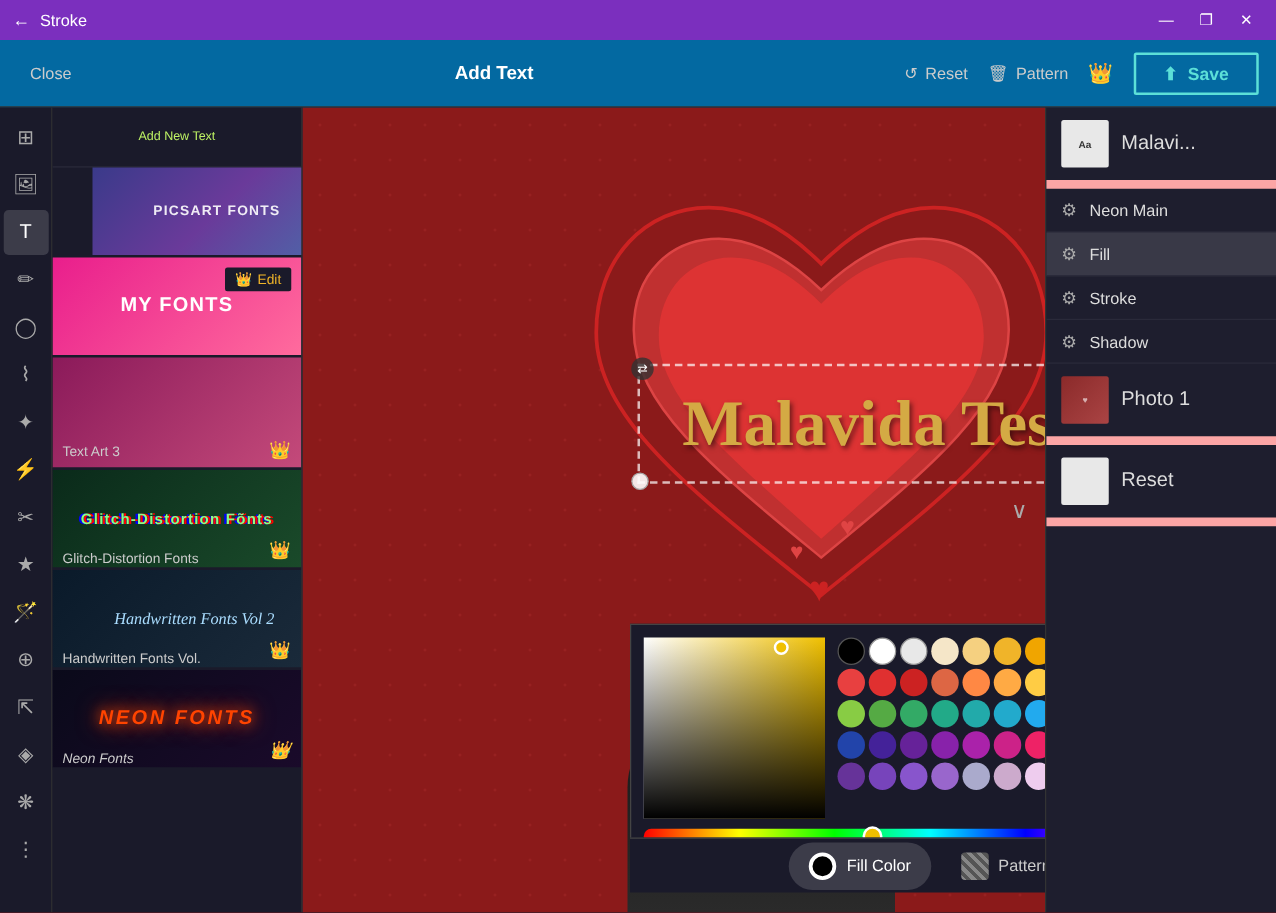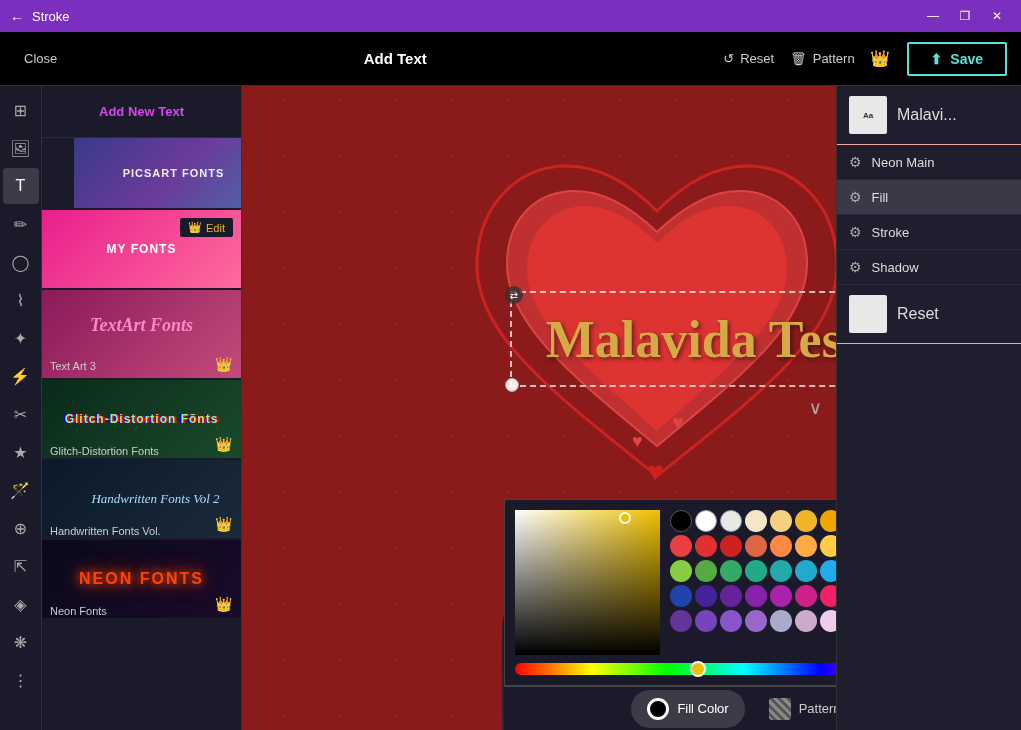--- a/index.html
+++ b/index.html
@@ -48,21 +48,21 @@
       cursor: pointer;
       font-size: 12px;
       display: flex;
       align-items: center;
       justify-content: center;
     }
 
     
     .topbar {
       height: 54px;
-      background: #000000;
+      background: #0369a1;
       display: flex;
       align-items: center;
       padding: 0 14px;
       border-bottom: 1px solid #333;
       gap: 24px;
     }
     .close-btn {
       color: #ccc;
       font-size: 13px;
       cursor: pointer;
@@ -145,23 +145,23 @@
       overflow-y: auto;
       overflow-x: hidden;
     }
     .left-panel::-webkit-scrollbar { width: 4px; }
     .left-panel::-webkit-scrollbar-track { background: #1a1a2a; }
     .left-panel::-webkit-scrollbar-thumb { background: #444; }
 
     .add-new-text {
       padding: 18px 10px;
       text-align: center;
-      font-size: 13px;
-      font-weight: 700;
-      color: #d946ef;
+      font-size: 10px;
+      font-weight: 400;
+      color: #bef264;
       border-bottom: 1px solid #2a2a3a;
       cursor: pointer;
     }
 
     .font-card {
       width: 100%;
       height: 76px;
       position: relative;
       cursor: pointer;
       overflow: hidden;
@@ -214,21 +214,21 @@
     }
 
     
     .my-fonts-card {
       background: linear-gradient(135deg, #e91e8c 0%, #ff6b9d 100%);
       display: flex;
       align-items: center;
       justify-content: center;
     }
     .my-fonts-text {
-      font-size: 12px;
+      font-size: 16px;
       font-weight: 700;
       color: #fff;
       letter-spacing: 1px;
     }
 
     
     .textart-fonts-card {
       background: linear-gradient(135deg, #8b1a5a 0%, #c44a7a 100%);
       display: flex;
       flex-direction: column;
@@ -445,21 +445,21 @@
       background: #f0c000;
       border: 2px solid #fff;
       top: 50%;
       left: 40%;
       transform: translate(-50%, -50%);
     }
 
     
     .color-picker-tabs {
       position: absolute;
-      bottom: 0;
+      bottom: 16px;
       left: 262px;
       width: 480px;
       height: 44px;
       background: #1a1a2a;
       border-top: 1px solid #444;
       display: flex;
       align-items: center;
       justify-content: center;
       gap: 8px;
     }
@@ -533,21 +533,21 @@
       overflow-y: auto;
     }
     .right-panel::-webkit-scrollbar { width: 4px; }
     .right-panel::-webkit-scrollbar-thumb { background: #444; }
 
     .right-panel-item {
       display: flex;
       align-items: center;
       gap: 10px;
       padding: 10px 12px;
-      border-bottom: 1px solid #fca5a5;
+      border-bottom: 7px solid #fca5a5;
       cursor: pointer;
     }
 
     .rp-thumb {
       width: 38px;
       height: 38px;
       background: #ccc;
       border-radius: 2px;
       overflow: hidden;
       flex-shrink: 0;
@@ -666,40 +666,37 @@
 
     <div class="font-card my-fonts-card" style="height:80px; position:relative;">
       <div class="my-fonts-text">MY FONTS</div>
       <button class="font-card-edit-btn">
         <span>👑</span>
         <span>Edit</span>
       </button>
     </div>
 
     <div class="font-card textart-fonts-card" style="height:90px; position:relative; background: linear-gradient(135deg, #8b1a5a 0%, #c44a7a 100%);">
-      <div style="display:flex;flex-direction:column;align-items:center;justify-content:center;height:100%;padding-bottom:18px;">
-        <div class="textart-script" style="font-family:cursive; font-size:18px; color:#ff88cc; font-style:italic;">TextArt Fonts</div>
-      </div>
       <div class="textart-label-bottom">Text Art 3</div>
       <div class="font-card-crown">👑</div>
     </div>
 
     <div class="font-card glitch-card" style="height:80px; position:relative;">
       <div class="glitch-text">Glitch-Distortion Fõnts</div>
       <div class="font-card-crown">👑</div>
       <div class="font-card-label">Glitch-Distortion Fonts</div>
     </div>
 
     <div class="font-card handwritten-card" style="height:80px; position:relative;">
       <div class="handwritten-text" style="font-family:cursive; font-size:13px; color:#aaddff; font-style:italic;">Handwritten Fonts Vol 2</div>
       <div class="font-card-crown">👑</div>
       <div class="font-card-label">Handwritten Fonts Vol.</div>
     </div>
 
-    <div class="font-card neon-card" style="height:80px; position:relative;">
+    <div class="font-card neon-card" style="height:80px; position:relative;font-style:italic;">
       <div class="neon-text">NEON FONTS</div>
       <div class="font-card-crown">👑</div>
       <div class="font-card-label">Neon Fonts</div>
     </div>
   </div>
 
   <div class="canvas-area">
     <div class="canvas-bg">
 
       <svg class="heart-svg" viewBox="0 0 400 380">
@@ -832,20 +829,26 @@
       <span class="rsi-gear">⚙</span>
       <span class="rsi-label">Stroke</span>
     </div>
 
     <div class="right-section-item">
       <span class="rsi-gear">⚙</span>
       <span class="rsi-label">Shadow</span>
     </div>
 
 
+    <div class="right-panel-item">
+      <div class="rp-thumb photo1-thumb" style="background: linear-gradient(135deg, #8b2a2a, #aa4444);">
+        <span style="font-size:7px; color:rgba(255,255,255,0.6);">♥</span>
+      </div>
+      <span class="rp-label">Photo 1</span>
+    </div>
 
     <div class="right-panel-item">
       <div class="rp-thumb canvas-thumb" style="background:#e8e8e8;"></div>
       <span class="rp-label">Reset</span>
     </div>
   </div>
 
 </div>
 
 </body></html>

